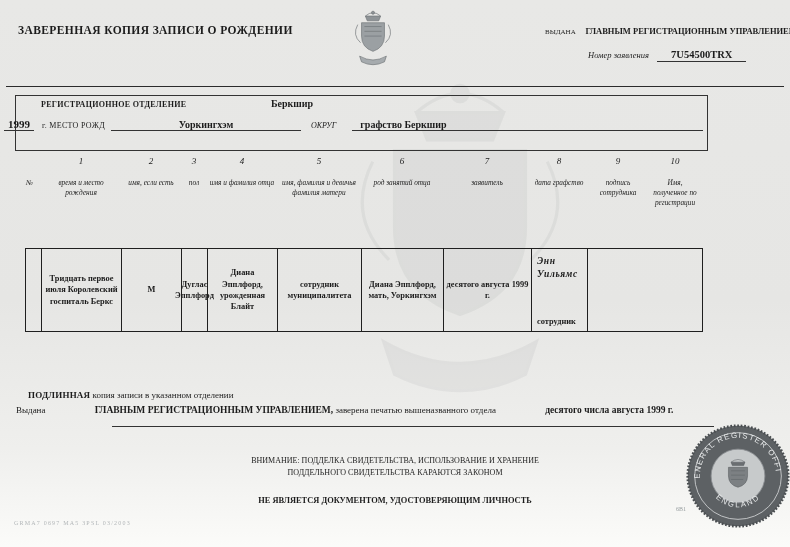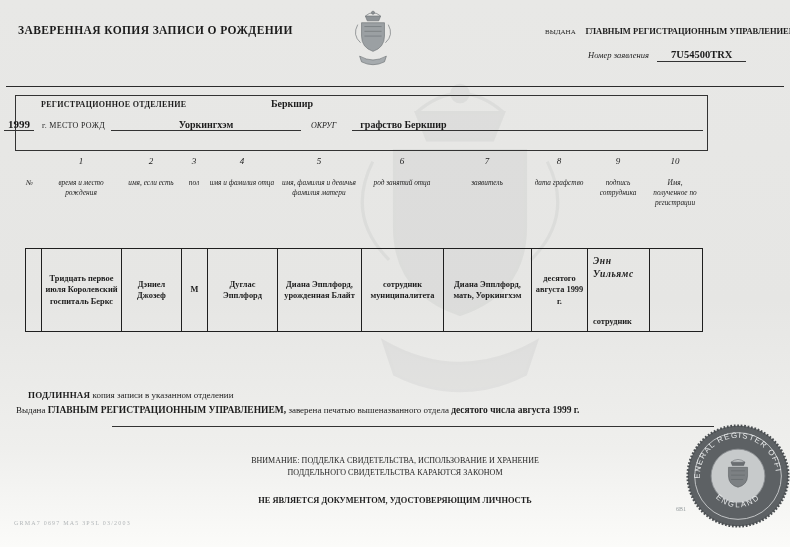--- a/index.html
+++ b/index.html
@@ -46,21 +46,21 @@
           font-size:8.4px; font-weight:bold; text-align:center; line-height:1.35; padding:4px 2px; }
   .cell:last-child { border-right:none; }
   .cell.sig { justify-content:space-between; align-items:flex-start; text-align:left; padding:6px 3px 4px 5px; }
   .sig-name { font-style:italic; font-size:9.5px; letter-spacing:.6px; font-weight:600; }
   .sig-role { font-weight:bold; font-size:8.4px; align-self:flex-start; }
 
   
   .cert1 { left:28px; top:390px; font-size:9px; }
   .cert1 b { letter-spacing:.2px; }
   .cert2 { left:16px; top:405px; font-size:9px; width:740px; }
-  .cert2 b { font-size:9.5px; }
+  .cert2 b { font-size:9.5px;margin-left:47px; }
   .cert-underline { left:112px; top:426px; width:602px; border-top:1.1px solid #333; height:0; }
 
   .warning { left:35px; top:455px; width:720px; text-align:center; font-size:8px; line-height:1.55; }
   .not-id { left:35px; top:496px; width:720px; text-align:center; font-size:8.4px; font-weight:bold; }
 
   .form-code { left:14px; top:520px; font-size:6px; color:#b3b7b9; letter-spacing:1.2px; }
   .page-code { left:676px; top:506px; font-size:6px; color:#9aa0a2; }
 
   .seal { left:686px; top:424px; }
   .watermark { left:340px; top:78px; opacity:0.05; pointer-events:none; }
@@ -164,21 +164,20 @@
       </div>
     <div class="hdr-cell">
         <div class="hdr-num">10</div>
         <div class="hdr-label">Имя, полученное по регистрации</div>
       </div>
   </div>
 
   <div class="abs grid11 record-table">
     <div class="cell"></div>
     <div class="cell">Тридцать первое июля Королевский госпиталь Беркс</div>
-    <div class="cell">Дэниел Джозеф</div>
     <div class="cell">М</div>
     <div class="cell">Дуглас Эпплфорд</div>
     <div class="cell">Диана Эпплфорд, урожденная Блайт</div>
     <div class="cell">сотрудник муниципалитета</div>
     <div class="cell">Диана Эпплфорд, мать, Уоркингхэм</div>
     <div class="cell">десятого августа 1999 г.</div>
     <div class="cell sig">
       <span class="sig-name">Энн Уильямс</span>
       <span class="sig-role">сотрудник</span>
     </div>

